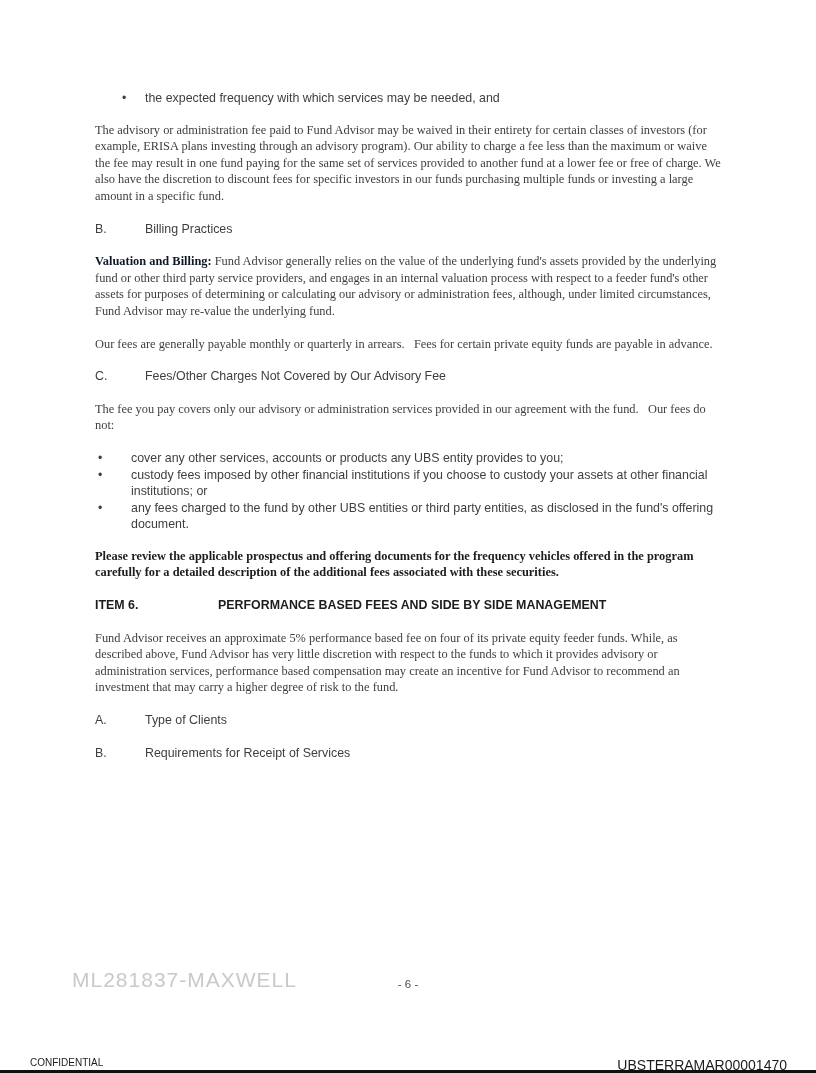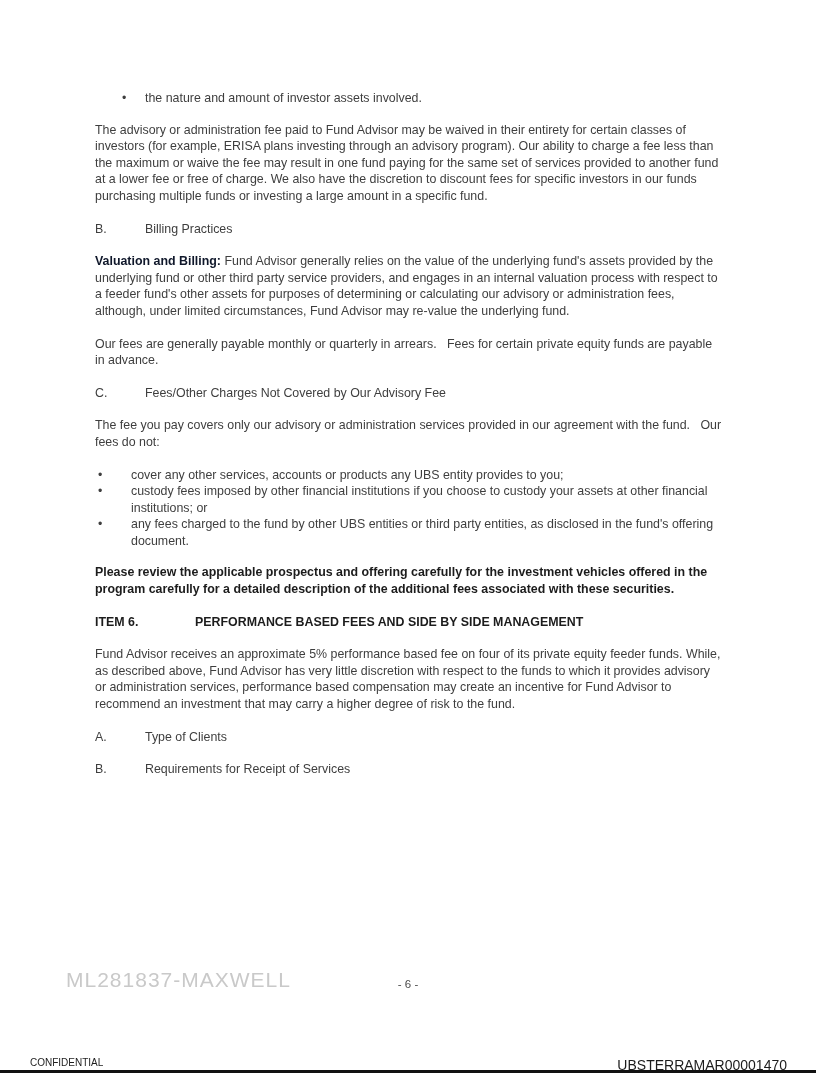--- a/index.html
+++ b/index.html
@@ -24,20 +24,21 @@
     position: absolute;
     left: 95px;
     top: 90px;
     width: 628px;
     font-size: 12.4px;
     line-height: 16.6px;
   }
   .content p {
     margin: 8px 0 16px 0;
     white-space: pre-wrap;
+    font-family: Liberation Serif, serif;
   }
   ul.bullets {
     list-style: none;
     margin: 0 0 15px 0;
     padding: 0;
   }
   ul.bullets li {
     position: relative;
     margin: 0;
   }
@@ -60,35 +61,36 @@
     margin: 0 0 16px 0;
   }
   .sect-row .letter {
     flex: 0 0 50px;
   }
   .item-row {
     display: flex;
     margin: 12px 0 16px 0;
     font-weight: bold;
     color: #1c1c1c;
+    gap: 23px;
   }
   .item-row .item-label {
     flex: 0 0 100px;
   }
   .bold-para {
     font-weight: bold;
     color: #1c1c1c;
   }
   .inline-bold {
     font-weight: bold;
     color: #0f172a;
   }
   .watermark {
     position: absolute;
-    left: 66px;
+    left: 72px;
     top: 968px;
     font-size: 21px;
     letter-spacing: 1px;
     color: #c9c9c9;
   }
   .page-number {
     position: absolute;
     left: 0;
     right: 0;
     top: 978px;
@@ -120,21 +122,21 @@
   }
 </style>
 </head>
 <body>
 
 <div class="page">
 
   <div class="content">
 
     <ul class="bullets list-intro">
-      <li><span>the nature and amount of investor assets involved.</span></li>
+      <li><span>the expected frequency with which services may be needed, and</span></li>
     </ul>
 
     <p>The advisory or administration fee paid to Fund Advisor may be waived in their entirety for certain classes of investors (for example, ERISA plans investing through an advisory program). Our ability to charge a fee less than the maximum or waive the fee may result in one fund paying for the same set of services provided to another fund at a lower fee or free of charge. We also have the discretion to discount fees for specific investors in our funds purchasing multiple funds or investing a large amount in a specific fund.</p>
 
     <div class="sect-row">
       <span class="letter">B.</span>
       <span>Billing Practices</span>
     </div>
 
     <p><span class="inline-bold">Valuation and Billing:</span><span> Fund Advisor generally relies on the value of the underlying fund's assets provided by the underlying fund or other third party service providers, and engages in an internal valuation process with respect to a feeder fund's other assets for purposes of determining or calculating our advisory or administration fees, although, under limited circumstances, Fund Advisor may re-value the underlying fund.</span></p>
@@ -147,21 +149,21 @@
     </div>
 
     <p>The fee you pay covers only our advisory or administration services provided in our agreement with the fund.   Our fees do not:</p>
 
     <ul class="bullets list-fees">
       <li><span>cover any other services, accounts or products any UBS entity provides to you;</span></li>
       <li><span>custody fees imposed by other financial institutions if you choose to custody your assets at other financial institutions; or</span></li>
       <li><span>any fees charged to the fund by other UBS entities or third party entities, as disclosed in the fund's offering document.</span></li>
     </ul>
 
-    <p class="bold-para">Please review the applicable prospectus and offering carefully for the investment vehicles offered in the program carefully for a detailed description of the additional fees associated with these securities.</p>
+    <p class="bold-para">Please review the applicable prospectus and offering documents for the frequency vehicles offered in the program carefully for a detailed description of the additional fees associated with these securities.</p>
 
     <div class="item-row">
       <span class="item-label">ITEM 6.</span>
       <span>PERFORMANCE BASED FEES AND SIDE BY SIDE MANAGEMENT</span>
     </div>
 
     <p>Fund Advisor receives an approximate 5% performance based fee on four of its private equity feeder funds. While, as described above, Fund Advisor has very little discretion with respect to the funds to which it provides advisory or administration services, performance based compensation may create an incentive for Fund Advisor to recommend an investment that may carry a higher degree of risk to the fund.</p>
 
 
     <div class="sect-row">

